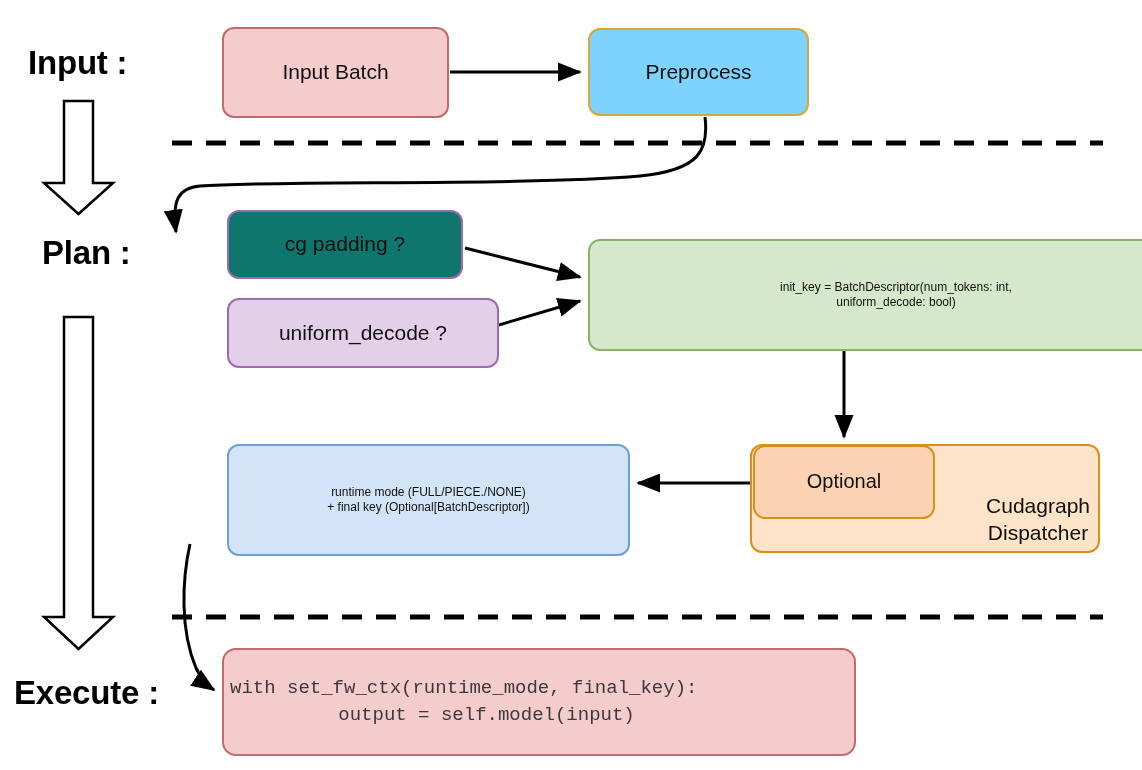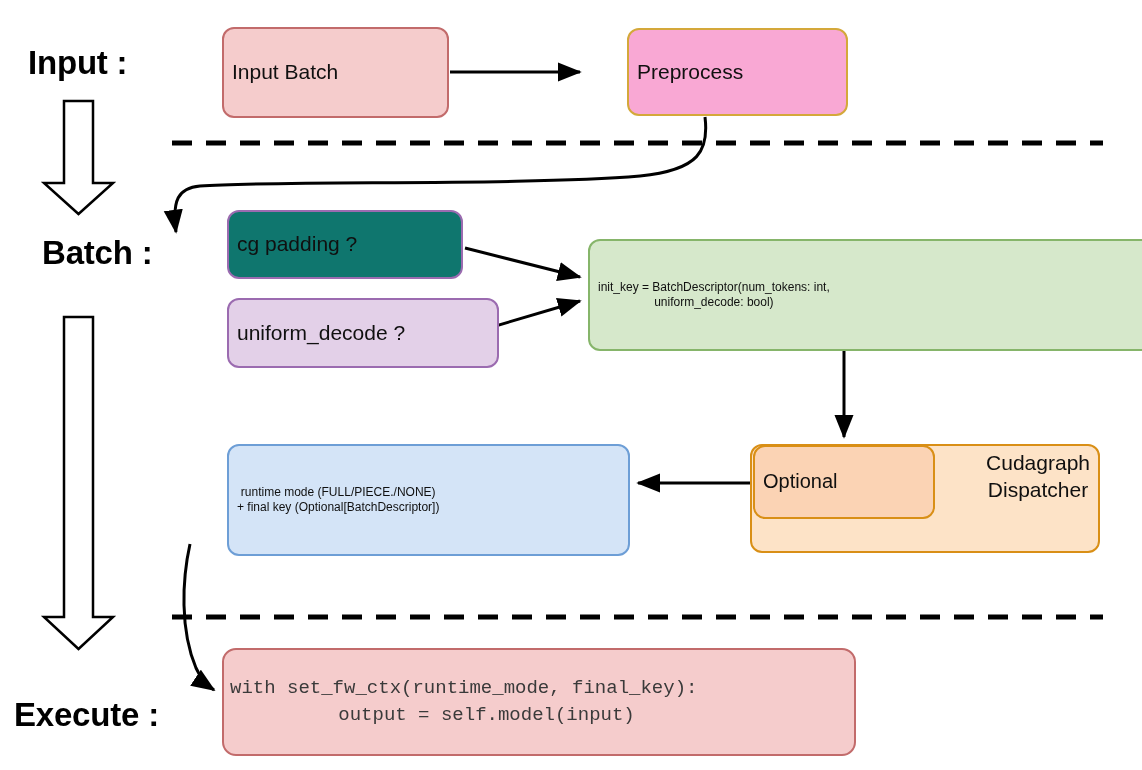--- a/index.html
+++ b/index.html
@@ -32,21 +32,21 @@
     letter-spacing: -0.2px;
   }
   .node {
     position: absolute;
     box-sizing: border-box;
     border-radius: 12px;
     border-width: 2px;
     border-style: solid;
     display: flex;
     align-items: center;
-    justify-content: flex-start;
+    justify-content: center;
     text-align: center;
     font-family: "Liberation Sans", sans-serif;
     font-size: 21px;
     line-height: 1.28;
     color: #101010;
     padding: 4px 8px;
   }
   .node.code {
     border-radius: 14px;
     justify-content: flex-start;
@@ -64,27 +64,27 @@
   .node-label {
     display: block;
     white-space: pre-line;
   }
   
   #n-input-batch   { left:222px; top:27px;  width:227px; height:91px; }
   #n-preprocess    { left:588px; top:28px;  width:221px; height:88px; }
   #n-cg-padding    { left:227px; top:210px; width:236px; height:69px; }
   #n-uniform-dec   { left:227px; top:298px; width:272px; height:70px; }
   #n-init-key      { left:588px; top:232px; width:616px; height:112px; font-size:12px;margin-top:7px; }
-  #n-cudagraph     { left:750px; top:444px; width:350px; height:109px; align-items:flex-start; justify-content:flex-end; }
+  #n-cudagraph     { left:750px; top:444px; width:350px; height:109px; align-items:flex-end; justify-content:flex-end; }
   #n-dispatch      { left:753px; top:445px; width:182px; height:74px; font-size:20px; }
   #n-runtime-mode  { left:227px; top:444px; width:403px; height:112px; font-size:12px; }
   #n-exec-code     { left:222px; top:648px; width:634px; height:108px; }
   #lbl-input   { left:28px;  top:44px; }
   #lbl-plan    { left:42px;  top:234px; }
-  #lbl-execute { left:14px;  top:696px; }
+  #lbl-execute { left:14px;  top:674px; }
 </style>
 </head>
 <body>
 
 <div id="stage" style="background: rgb(255, 255, 255);">
 
   <svg id="wires" viewBox="0 0 1142 770">
     <defs>
       <marker id="ah" markerWidth="9" markerHeight="9" refX="7.4" refY="3.2" orient="auto" markerUnits="strokeWidth">
         <path d="M0,0 L8,3.2 L0,6.4 z" fill="#000000"></path>
@@ -106,28 +106,28 @@
     <path d="M190,544 C182,580 180,630 196,668 C202,681 208,686 214,690" fill="none" stroke="#000000" stroke-width="3" marker-end="url(#ah)"></path>
 
     <line x1="172" y1="143" x2="1103" y2="143" stroke="#000000" stroke-width="5" stroke-dasharray="20 14"></line>
     <line x1="172" y1="617" x2="1103" y2="617" stroke="#000000" stroke-width="5" stroke-dasharray="20 14"></line>
 
     <polygon points="64,101 93,101 93,183 113,183 78.5,214 44,183 64,183" fill="#ffffff" stroke="#000000" stroke-width="2.5" stroke-linejoin="miter"></polygon>
     <polygon points="64,317 93,317 93,617 113,617 78.5,649 44,617 64,617" fill="#ffffff" stroke="#000000" stroke-width="2.5" stroke-linejoin="miter"></polygon>
   </svg>
 
   <div class="stage-label" id="lbl-input">Input :</div>
-  <div class="stage-label" id="lbl-plan">Batch :</div>
+  <div class="stage-label" id="lbl-plan">Plan :</div>
   <div class="stage-label" id="lbl-execute">Execute :</div>
 
   <div class="node" id="n-input-batch" style="background: rgb(245, 204, 204); border-color: rgb(194, 107, 107);">
     <span class="node-label">Input Batch</span>
   </div>
 
-  <div class="node" id="n-preprocess" style="background: #f9a8d4; border-color: rgb(212, 168, 58); margin-left: 39px;">
+  <div class="node" id="n-preprocess" style="background: #7dd3fc; border-color: rgb(212, 168, 58);">
     <span class="node-label">Preprocess</span>
   </div>
 
   <div class="node" id="n-cg-padding" style="background: #0f766e; border-color: rgb(155, 107, 176);">
     <span class="node-label">cg padding ?</span>
   </div>
 
   <div class="node" id="n-uniform-dec" style="background: rgb(227, 208, 232); border-color: rgb(155, 107, 176);">
     <span class="node-label">uniform_decode ?</span>
   </div>

